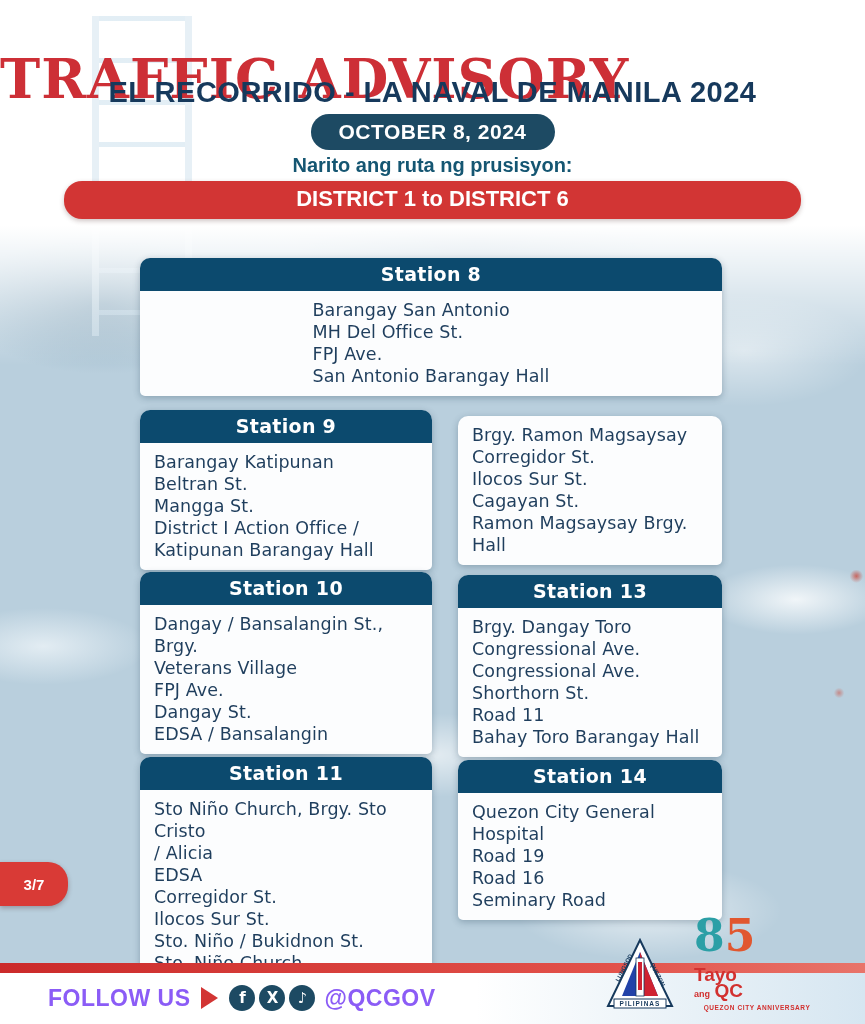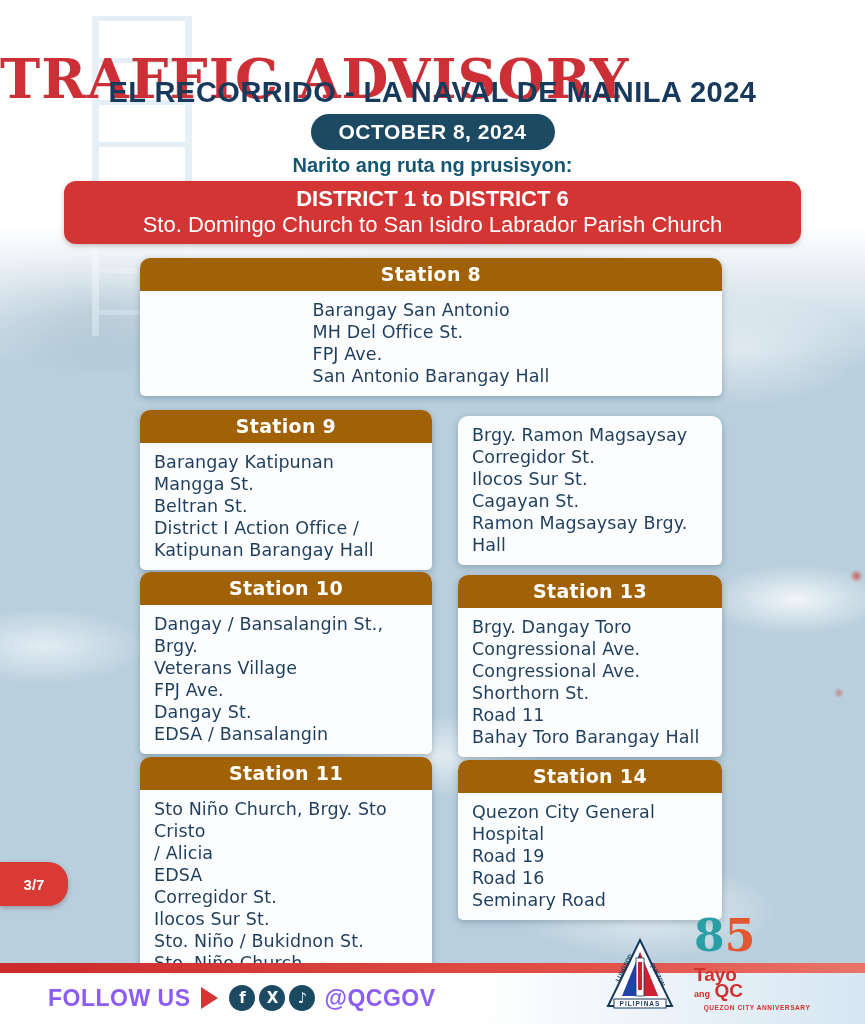--- a/index.html
+++ b/index.html
@@ -47,32 +47,32 @@
     position:absolute;left:50%;top:114px;transform:translateX(-50%);
     background:#1d4a63;color:#fff;font-weight:bold;font-size:21px;
     padding:6px 28px;border-radius:19px;letter-spacing:.5px;z-index:3;
   }
   .route-intro{
     position:absolute;left:0;right:0;top:154px;text-align:center;
     font-weight:bold;font-size:20px;color:#155672;z-index:3;
   }
   .district-banner{
     position:absolute;left:64px;top:181px;width:737px;box-sizing:border-box;
-    background:#d23534;border-radius:12px;color:#fff;text-align:center;
+    background:#d23534;border-radius:18px;color:#fff;text-align:center;
     padding:5px 10px 7px;z-index:3;box-shadow:0 2px 5px rgba(60,20,20,.25);
   }
   .district-line1{font-weight:bold;font-size:22px;line-height:26px;}
   .district-line2{font-size:22px;line-height:25px;}
   
   .card{
     position:absolute;background:#fcfdfe;border-radius:10px 10px 5px 5px;
     box-shadow:0 2px 7px rgba(25,55,80,.3);z-index:2;box-sizing:border-box;
   }
   .card-head{
-    background:#a16207;color:#fff;font-weight:bold;font-size:19px;
+    background:#0c4a6e;color:#fff;font-weight:bold;font-size:19px;
     text-align:center;padding:5px 4px 6px;border-radius:10px 10px 0 0;
     letter-spacing:.3px;font-family:"DejaVu Sans", sans-serif;
   }
   .card-body{
     padding:8px 14px 9px;color:#1f3e5d;font-size:17.5px;line-height:22px;
     font-family:"DejaVu Sans", sans-serif;letter-spacing:.1px;
   }
   .card-body.centered .lines{width:fit-content;margin:0 auto;text-align:left;}
   .s8 {left:140px;top:258px;width:582px;}
   .s9 {left:140px;top:410px;width:292px;}
@@ -134,21 +134,20 @@
 <div class="photo-bg"></div>
 <div class="ghost-tower"></div>
 <div class="photo-fade"></div>
 
 <h1 class="title">TRAFFIC ADVISORY</h1>
 <div class="subtitle">EL RECORRIDO - LA NAVAL DE MANILA 2024</div>
 <div class="date-pill">OCTOBER 8, 2024</div>
 <div class="route-intro">Narito ang ruta ng prusisyon:</div>
 <div class="district-banner">
   <div class="district-line1">DISTRICT 1 to DISTRICT 6</div>
-  <div class="district-line2">Sto. Domingo Church to San Isidro Labrador Parish Church</div>
 </div>
 
 <section class="card s8">
   <header class="card-head">
     <span>Station 8</span>
   </header>
   <div class="card-body centered">
     <div class="lines">
       <div class="line">Barangay San Antonio</div>
       <div class="line">MH Del Office St.</div>
@@ -158,22 +157,22 @@
   </div>
 </section>
 
 <section class="card s9">
   <header class="card-head">
     <span>Station 9</span>
   </header>
   <div class="card-body">
     <div class="lines">
       <div class="line">Barangay Katipunan</div>
+      <div class="line">Beltran St.</div>
       <div class="line">Mangga St.</div>
-      <div class="line">Beltran St.</div>
       <div class="line">District I Action Office /</div>
       <div class="line">Katipunan Barangay Hall</div>
     </div>
   </div>
 </section>
 
 <section class="card s12">
   <div class="card-body">
     <div class="lines">
       <div class="line">Brgy. Ramon Magsaysay</div>

